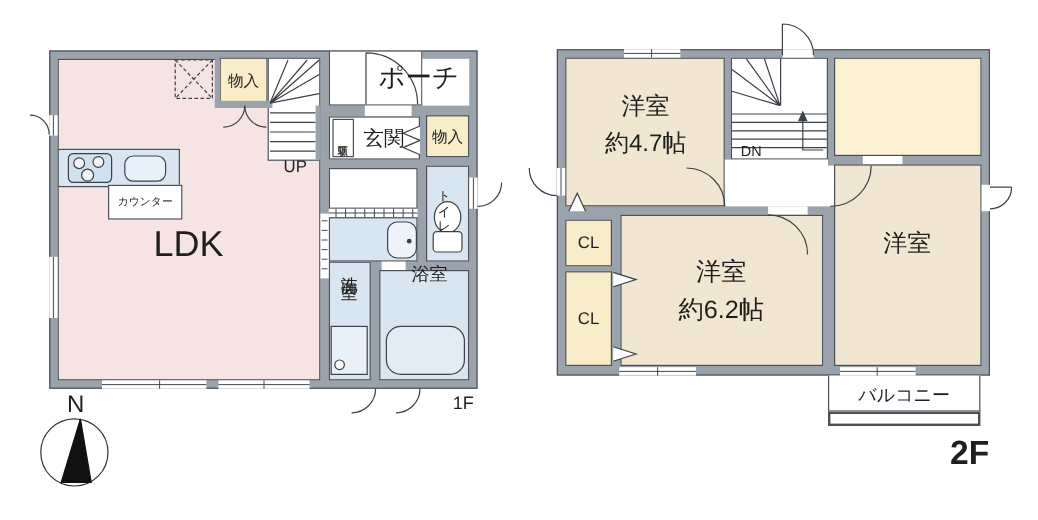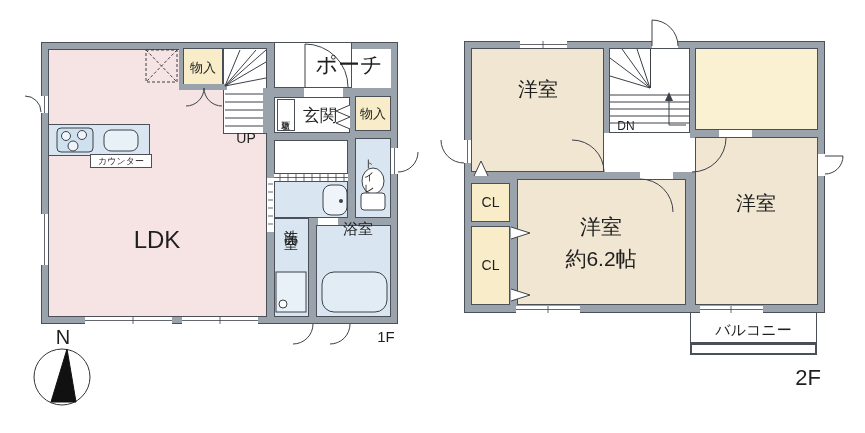--- a/index.html
+++ b/index.html
@@ -45,21 +45,21 @@
 
   <div class="abs room blue" style="left:274px;top:181px;width:74px;height:37px;"></div>
   <div class="abs room blue" style="left:274px;top:218px;width:35px;height:99px;"></div>
   <div class="abs gap" style="left:318px;top:218px;width:20px;height:7px;"></div>
   <div class="abs room blue" style="left:316px;top:225px;width:75px;height:92px;"></div>
   <div class="abs room blue" style="left:355px;top:138px;width:36px;height:80px;"></div>
 
   <div class="abs gap" style="left:267px;top:178px;width:7px;height:54px;"></div>
 
   <div class="abs room blue" style="left:48px;top:124px;width:102px;height:32px;"></div>
-  <div class="abs white lbl" style="left:90px;top:154px;width:62px;height:14px;border:1px solid #4b5058;font-size:9px;">
+  <div class="abs white lbl" style="left:90px;top:154px;width:62px;height:29px;border:1px solid #4b5058;font-size:9px;">
     <span>カウンター</span>
   </div>
   <div class="abs white lbl vert" style="left:277px;top:99px;width:18px;height:32px;border:1px solid #4b5058;font-size:8.5px;letter-spacing:0;">
     <span>下駄箱</span>
   </div>
 
   <div class="abs gap" style="left:41px;top:96px;width:7px;height:17px;"></div>
   <div class="abs gap" style="left:41px;top:214px;width:7px;height:51px;"></div>
   <div class="abs gap" style="left:85px;top:317px;width:87px;height:7px;"></div>
   <div class="abs gap" style="left:182px;top:317px;width:76px;height:7px;"></div>
@@ -172,35 +172,36 @@
         <polyline points="350,117 336,123 350,129"></polyline>
       </g>
 
       <g>
         <circle cx="62" cy="377" r="28" stroke="#333"></circle>
         <polygon points="67,349 51,402 76,402" fill="#111" stroke="#111"></polygon>
       </g>
     </g>
   </svg>
 
-  <div class="abs lbl" style="left:77px;top:188px;width:160px;height:32px;font-size:24px;margin-top:36px;">LDK</div>
+  <div class="abs lbl" style="left:77px;top:188px;width:160px;height:32px;font-size:30px;">LDK</div>
   <div class="abs lbl" style="left:274px;top:54px;width:78px;height:22px;font-size:22px;margin-left:36px;">ポーチ</div>
   <div class="abs lbl" style="left:294px;top:104px;width:52px;height:22px;font-size:17px;">玄関</div>
   <div class="abs lbl" style="left:185px;top:59px;width:36px;height:16px;font-size:13px;">物入</div>
   <div class="abs lbl" style="left:355px;top:105px;width:36px;height:16px;font-size:13px;">物入</div>
   <div class="abs lbl vert" style="left:362px;top:142px;width:15px;height:56px;font-size:10.5px;letter-spacing:1px;">トイレ</div>
   <div class="abs lbl vert" style="left:283px;top:186px;width:17px;height:74px;font-size:14px;letter-spacing:3px;">洗面室</div>
   <div class="abs lbl" style="left:330px;top:218px;width:56px;height:20px;font-size:15px;">浴室</div>
   <div class="abs lbl" style="left:228px;top:129px;width:36px;height:17px;font-size:14px;">UP</div>
   <div class="abs lbl" style="left:368px;top:323px;width:36px;height:26px;font-size:15px;">1F</div>
 
   <div class="abs lbl" style="left:473px;top:77px;width:130px;height:24px;font-size:20px;">洋室</div>
+  <div class="abs lbl" style="left:473px;top:108px;width:130px;height:24px;font-size:20px;">約4.7帖</div>
   <div class="abs lbl" style="left:610px;top:118px;width:32px;height:15px;font-size:12px;">DN</div>
   <div class="abs lbl" style="left:695px;top:191px;width:122px;height:24px;font-size:20px;">洋室</div>
   <div class="abs lbl" style="left:525px;top:213px;width:152px;height:26px;font-size:21px;">洋室</div>
   <div class="abs lbl" style="left:525px;top:245px;width:152px;height:26px;font-size:21px;">約6.2帖</div>
   <div class="abs lbl" style="left:471px;top:193px;width:39px;height:18px;font-size:14px;">CL</div>
   <div class="abs lbl" style="left:471px;top:256px;width:39px;height:18px;font-size:14px;">CL</div>
   <div class="abs lbl" style="left:690px;top:319px;width:127px;height:20px;font-size:15px;">バルコニー</div>
-  <div class="abs lbl" style="left:788px;top:364px;width:40px;height:28px;font-size:22px;">2F</div>
+  <div class="abs lbl" style="left:788px;top:364px;width:40px;height:28px;font-size:28px;font-weight:bold;">2F</div>
   <div class="abs lbl" style="left:48px;top:326px;width:30px;height:22px;font-size:20px;">N</div>
 
 </div>
 
 </body></html>

